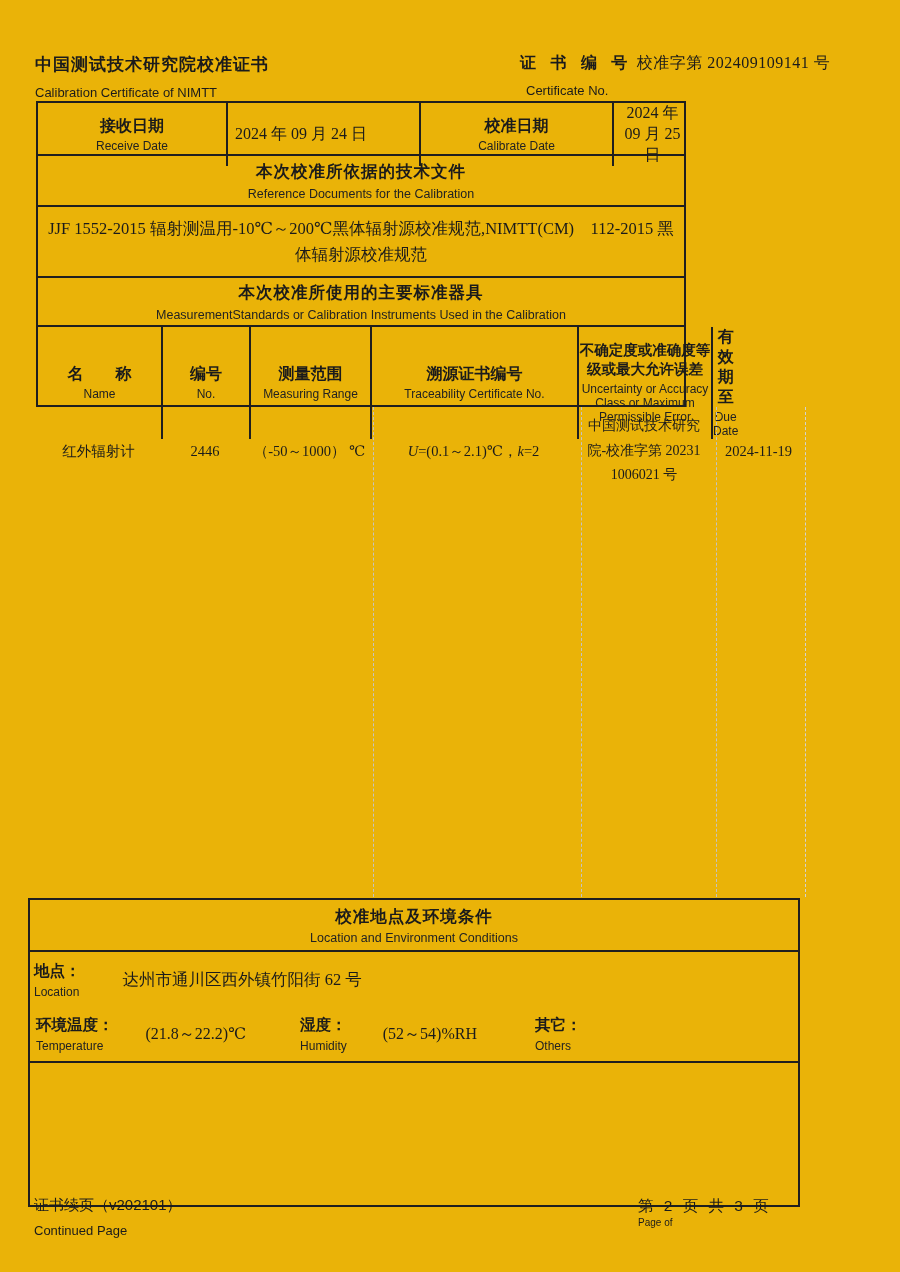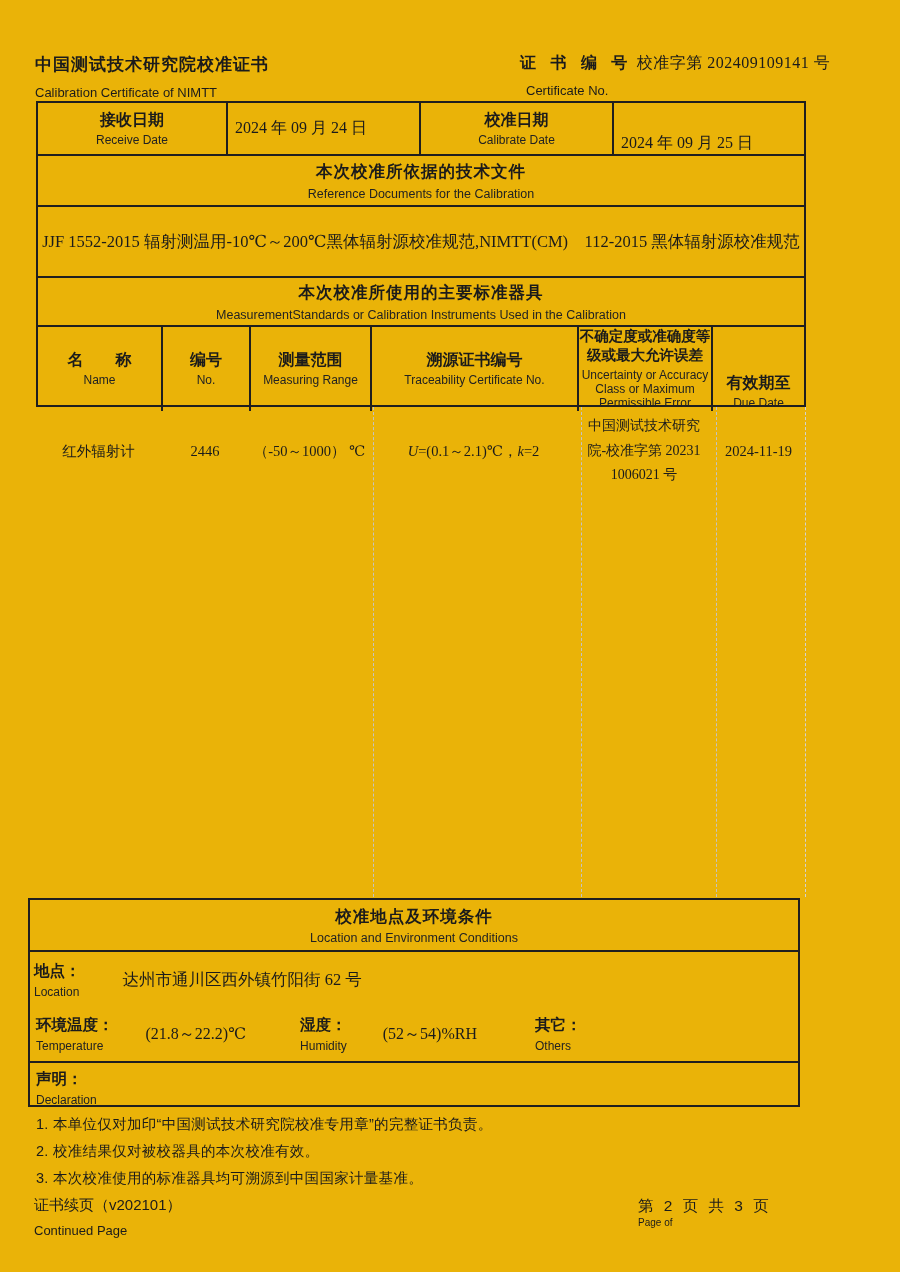--- a/index.html
+++ b/index.html
@@ -16,21 +16,21 @@
   .hdr-left  { position:absolute; left:35px; top:53px; }
   .hdr-left .t1 { font-size:17px; font-weight:bold; letter-spacing:1px; }
   .hdr-left .t2 { font-size:13px; margin-top:9px; }
   .hdr-right { position:absolute; left:520px; top:53px; }
   .hdr-right .line1 { font-size:16px; white-space:nowrap; }
   .hdr-right .lab { font-weight:bold; letter-spacing:5px; }
   .hdr-right .num { font-size:16px; letter-spacing:0.5px; }
   .hdr-right .line2 { font-size:13px; margin-top:9px; margin-left:6px; }
 
   
-  .toptable { position:absolute; left:36px; top:101px; width:770px; height:306px;
+  .toptable { position:absolute; left:36px; top:101px; width:650px; height:306px;
               border:2px solid #1f1f1f; }
   .trow { border-bottom:2px solid #1f1f1f; display:grid; }
   .trow:last-child { border-bottom:none; }
   .r1 { grid-template-columns:190px 193px 193px auto; height:53px; }
   .r2 { height:51px; } .r3 { height:71px; } .r4 { height:49px; }
   .r5 { grid-template-columns:125px 88px 121px 207px 134px auto; height:78px; }
   .cell { border-right:2px solid #1f1f1f; display:flex; flex-direction:column;
           align-items:center; justify-content:center; text-align:center; }
   .cell:last-child { border-right:none;justify-content:flex-end; }
   .cell .zh { font-size:16px; font-weight:bold; line-height:1.25; }
@@ -52,21 +52,21 @@
   .dcell .ln { line-height:1.75; font-size:14px; white-space:nowrap; }
   .ital { font-style:italic; }
 
   
   .ghost { position:absolute; top:407px; height:490px; width:0;
            border-left:1px dashed #c3c3c3; }
   .g1 { left:373px; } .g2 { left:581px; } .g3 { left:716px; }
   .g4 { left:805px; border-left:1px dashed #d2d2d2; }
 
   
-  .botbox { position:absolute; left:28px; top:898px; width:772px; height:209px;
+  .botbox { position:absolute; left:28px; top:898px; width:772px; height:309px;
             border:2px solid #1f1f1f; }
   .bb-title { height:52px; border-bottom:2px solid #1f1f1f; display:flex;
               flex-direction:column; align-items:center; justify-content:center; }
   .bb-title .zh { font-size:16.5px; font-weight:bold; letter-spacing:1px; }
   .bb-title .en { font-size:12.5px; margin-top:3px; }
   .lbl { display:flex; flex-direction:column; justify-content:center; }
   .lbl .zh { font-size:15.5px; font-weight:bold; }
   .lbl .en { font-size:12px; margin-top:3px; }
   .bb-loc { height:55px; display:flex; align-items:center; padding-left:4px; }
   .bb-loc .val { font-size:16.5px; margin-left:42px; }
@@ -213,27 +213,20 @@
         <div class="zh">湿度：</div>
         <div class="en">Humidity</div>
       </div>
       <div class="val serif v-hum">(52～54)%RH</div>
       <div class="lbl lbl-oth">
         <div class="zh">其它：</div>
         <div class="en">Others</div>
       </div>
     </div>
 
-    <div class="bb-dec">
-      <div class="zh">声明：</div>
-      <div class="en">Declaration</div>
-      <div class="dec-item">1. 本单位仅对加印“中国测试技术研究院校准专用章”的完整证书负责。</div>
-      <div class="dec-item">2. 校准结果仅对被校器具的本次校准有效。</div>
-      <div class="dec-item">3. 本次校准使用的标准器具均可溯源到中国国家计量基准。</div>
-    </div>
   </div>
 
   <div class="ft-left">
     <div class="l1">证书续页（v202101）</div>
     <div class="l2">Continued Page</div>
   </div>
   <div class="ft-right">
     <div class="l1">第 2 页 共 3 页</div>
     <div class="l2">Page of</div>
   </div>

